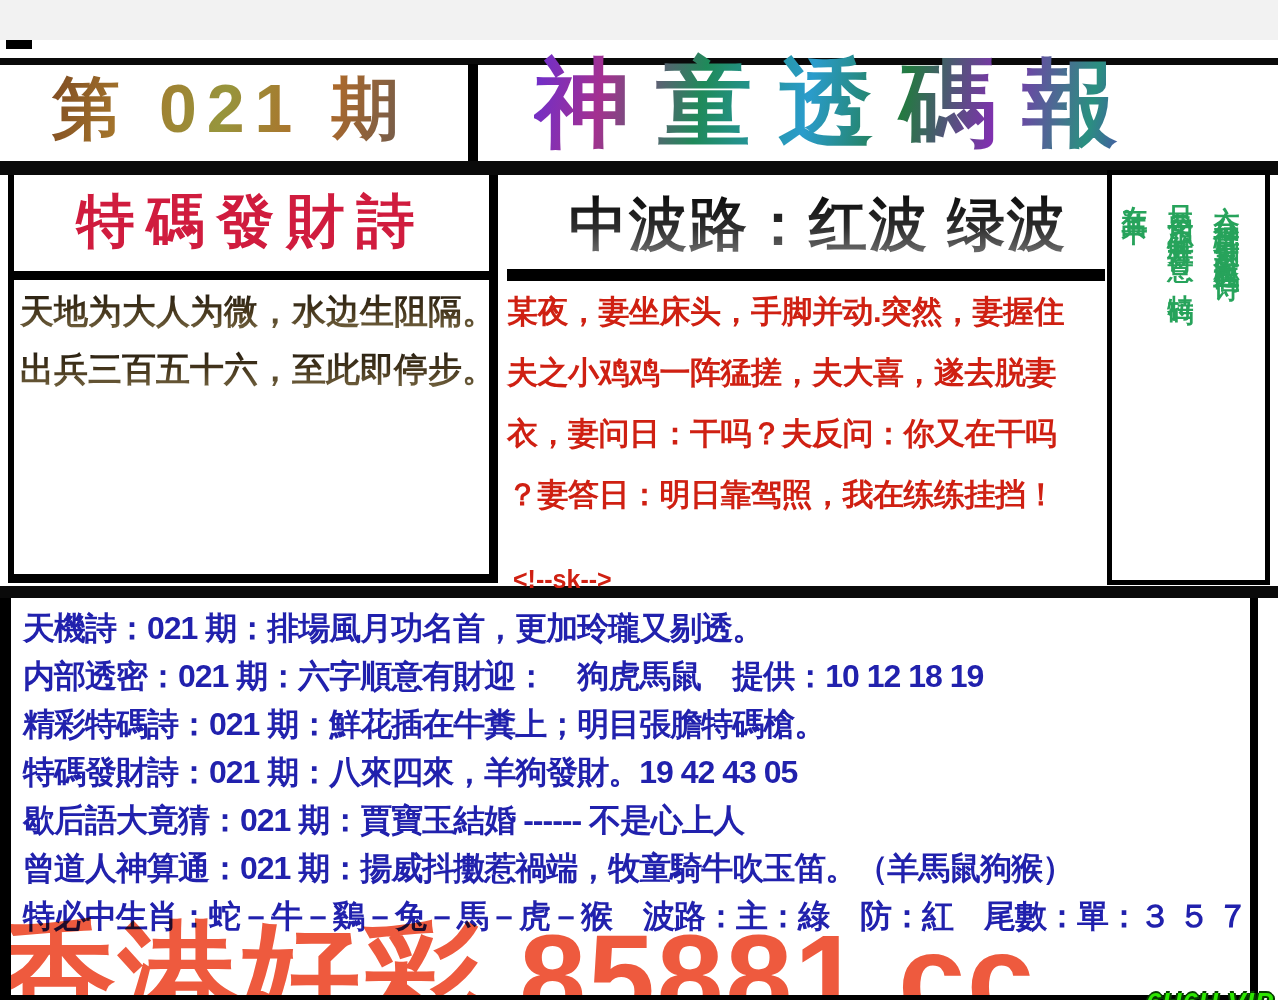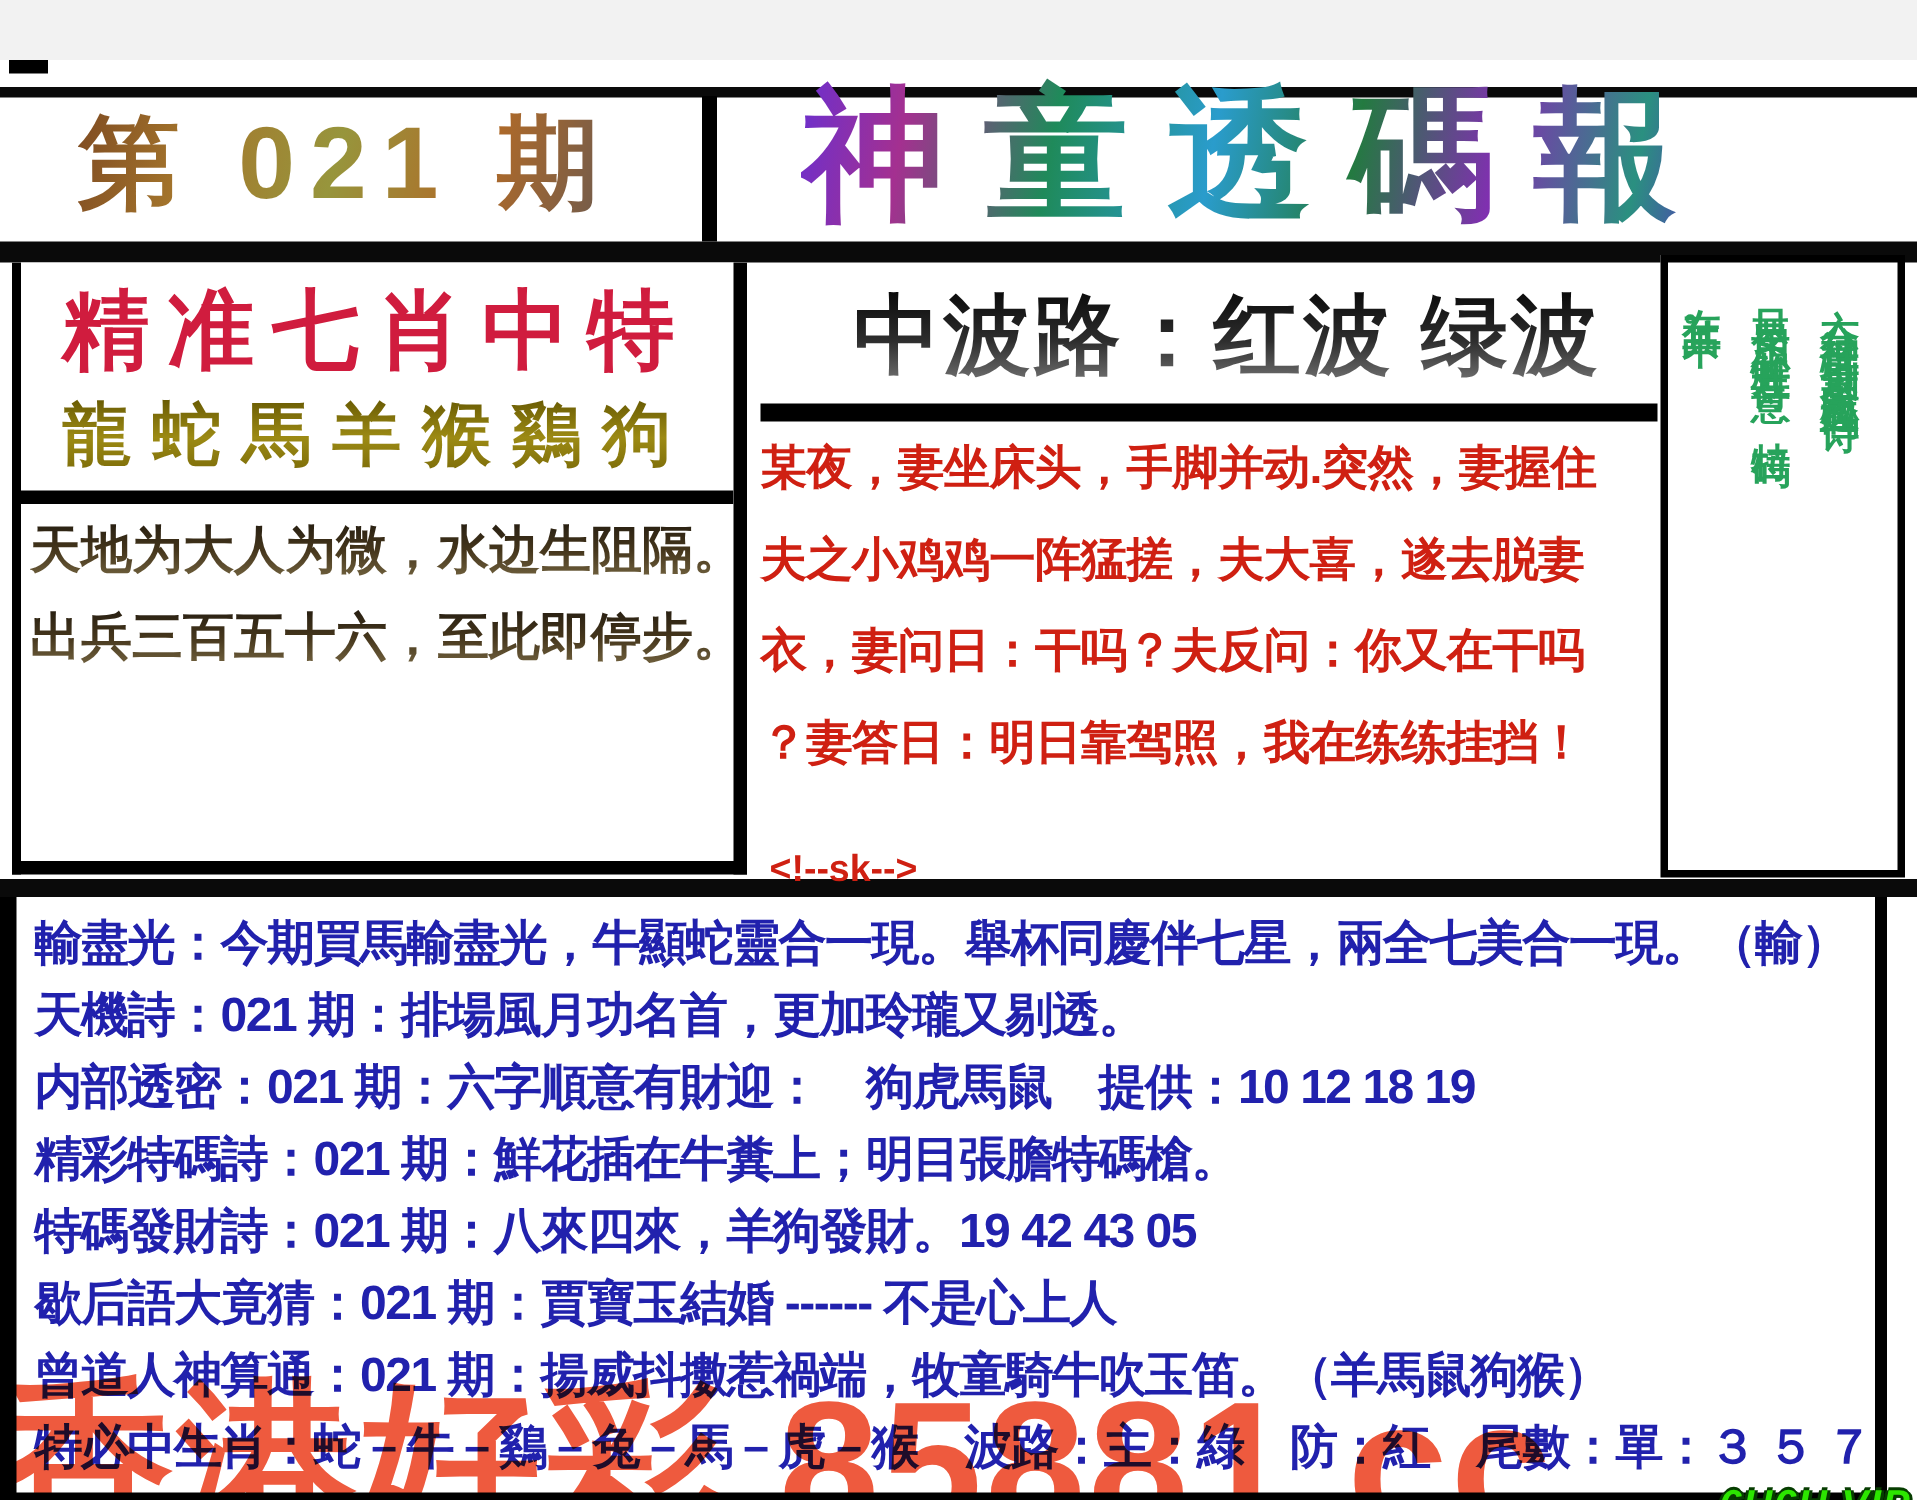--- a/index.html
+++ b/index.html
@@ -93,22 +93,21 @@
 <div class="stage">
 
   <div class="abs" id="corner-mark"></div>
   <div class="abs rule" id="top-rule"></div>
   <div class="abs" id="issue">第 021 期</div>
   <div class="abs" id="header-divider"></div>
   <div class="abs" id="page-title">神童透碼報</div>
   <div class="abs rule" id="header-bar"></div>
 
   <div class="abs" id="left-panel">
-    <div class="lp-headline">精准七肖中特</div>
-    <div class="lp-zodiac">龍蛇馬羊猴鷄狗</div>
+    <div class="lp-headline">特碼發財詩</div>
     <div class="lp-rule"></div>
     <div class="lp-poem">
       <div class="poem-line">天地为大人为微，水边生阻隔。</div>
       <div class="poem-line">出兵三百五十六，至此即停步。</div>
     </div>
   </div>
 
   <div class="abs" id="mid-panel">
     <div class="wave-header"><span class="flip">必</span><span>中波路：红波 绿波</span></div>
     <div class="wave-rule"></div>
@@ -123,21 +122,20 @@
     <div class="vtext">
       <div class="vcol">六合神童特別奉獻透码诗</div>
       <div class="vcol">只要用心解开诗意，特码</div>
       <div class="vcol">在其中。</div>
     </div>
   </div>
 
   <div class="abs rule" id="separator"></div>
 
   <div class="abs" id="bottom-box">
-    <div class="b-line">輸盡光：今期買馬輸盡光，牛顯蛇靈合一現。舉杯同慶伴七星，兩全七美合一現。（輸）</div>
     <div class="b-line">天機詩：021 期：排場風月功名首，更加玲瓏又剔透。</div>
     <div class="b-line">内部透密：021 期：六字順意有財迎：　狗虎馬鼠　提供：10 12 18 19</div>
     <div class="b-line">精彩特碼詩：021 期：鮮花插在牛糞上；明目張膽特碼槍。</div>
     <div class="b-line">特碼發財詩：021 期：八來四來，羊狗發財。19 42 43 05</div>
     <div class="b-line">歇后語大竟猜：021 期：賈寶玉結婚 ------ 不是心上人</div>
     <div class="b-line">曾道人神算通：021 期：揚威抖擻惹禍端，牧童騎牛吹玉笛。（羊馬鼠狗猴）</div>
     <div class="b-line">特必中生肖：蛇－牛－鷄－兔－馬－虎－猴　波路：主：綠　防：紅　尾數：單：３ ５ ７ 雙：</div>
   </div>
 
   <div class="abs" id="watermark">香港好彩 85881.cc</div>

